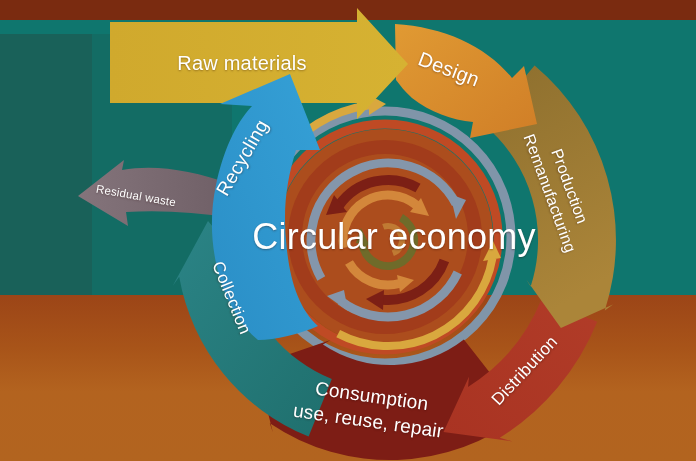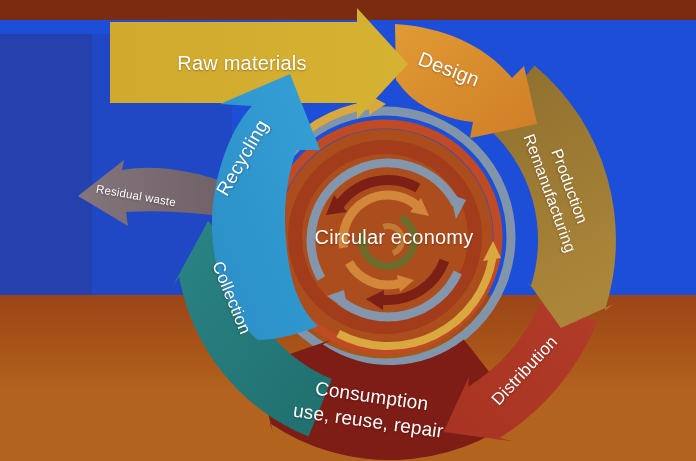--- a/index.html
+++ b/index.html
@@ -1,20 +1,20 @@
 <!DOCTYPE html>
 <html><head>
 <meta charset="utf-8">
 <style>
   html,body{margin:0;padding:0;background:#3a3a3a;}
   *{box-sizing:border-box;}
   #stage{
     position:relative;width:696px;height:461px;overflow:hidden;
     font-family:"Liberation Sans","DejaVu Sans",sans-serif;
-    background:#1d4ed8;
+    background:#0f766e;
   }
   .bg{position:absolute;left:0;right:0;}
   .bg-top{top:0;height:20px;background:#7a2b10;}
   .bg-left1{position:absolute;left:0;top:34px;width:92px;height:272px;background:rgba(66,14,4,.20);}
   .bg-left2{position:absolute;left:92px;top:34px;width:140px;height:272px;background:rgba(66,14,4,.09);}
   .bg-bottom{bottom:0;height:166px;
     background:linear-gradient(180deg,#9c4517 0%,#a85419 32%,#b3631f 58%,#b2641f 100%);}
   svg{position:absolute;left:0;top:0;}
   .label{
     position:absolute;color:#ffffff;white-space:nowrap;
@@ -129,14 +129,14 @@
     <div>Consumption</div>
     <div>use, reuse, repair</div>
   </div>
 
   <div class="label" style="left:231px;top:298px;font-size:17px;transform:translate(-50%,-50%) rotate(68deg);">Collection</div>
 
   <div class="label" style="left:243px;top:158px;font-size:19px;transform:translate(-50%,-50%) rotate(-60deg);">Recycling</div>
 
   <div class="label" style="left:136px;top:196px;font-size:11.5px;transform:translate(-50%,-50%) rotate(10deg);">Residual waste</div>
 
-  <div class="label" style="left:394px;top:237px;font-size:20px;transform:translate(-50%,-50%);">Circular economy</div>
+  <div class="label" style="left:394px;top:237px;font-size:36px;transform:translate(-50%,-50%);">Circular economy</div>
 </div>
 
 </body></html>

